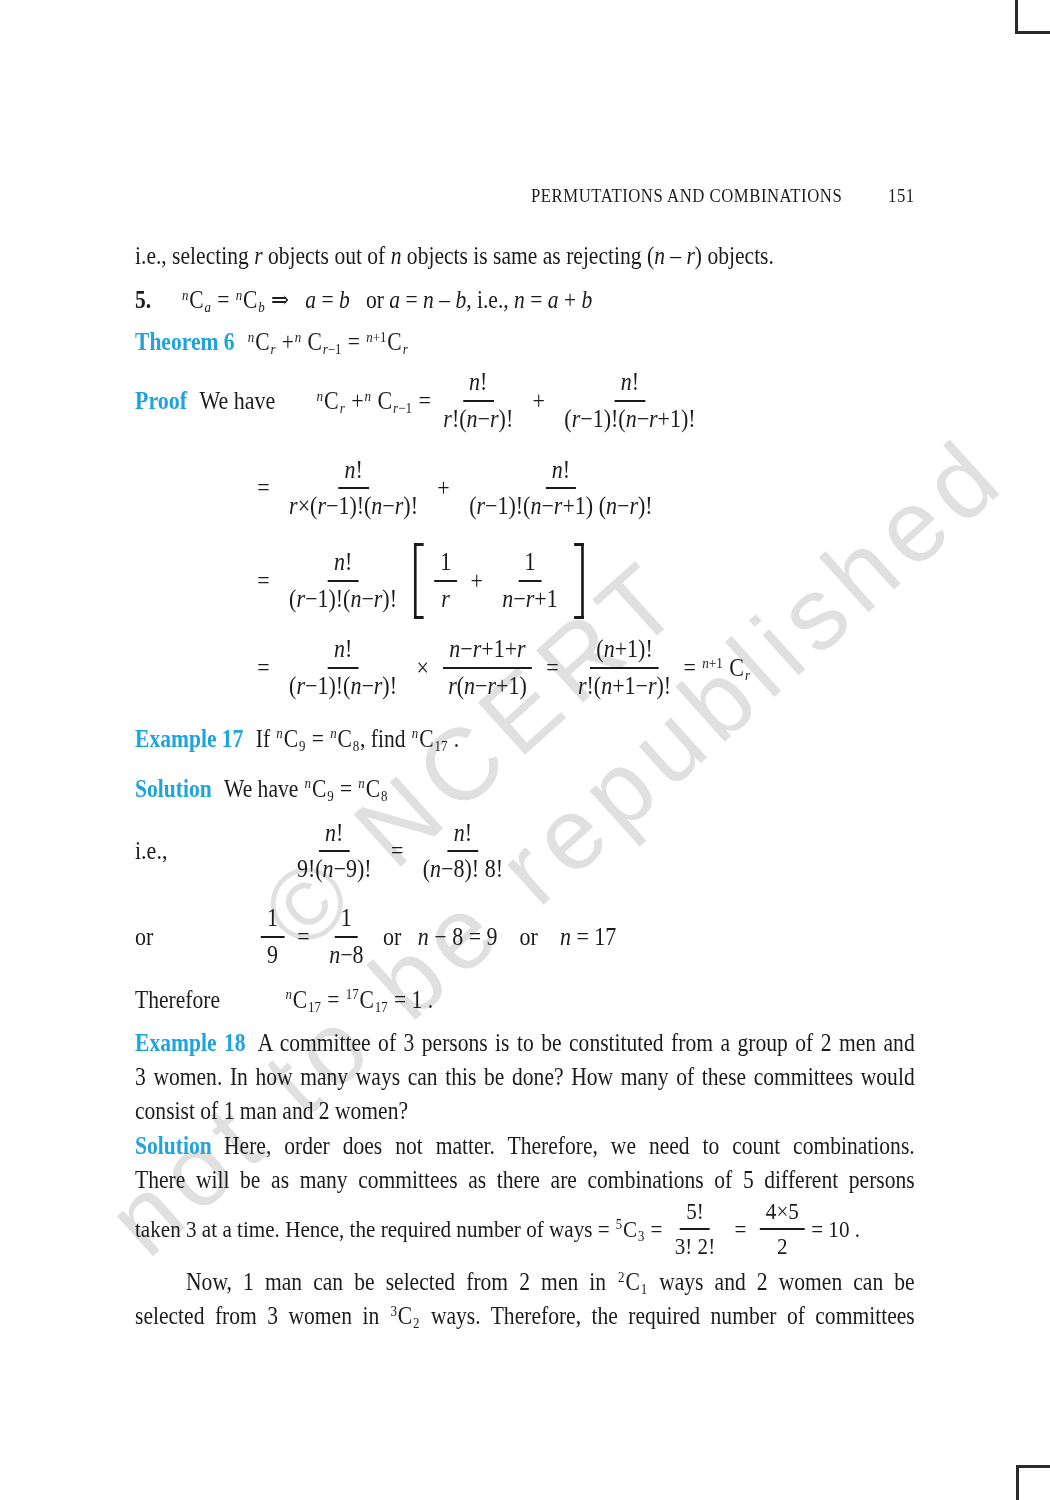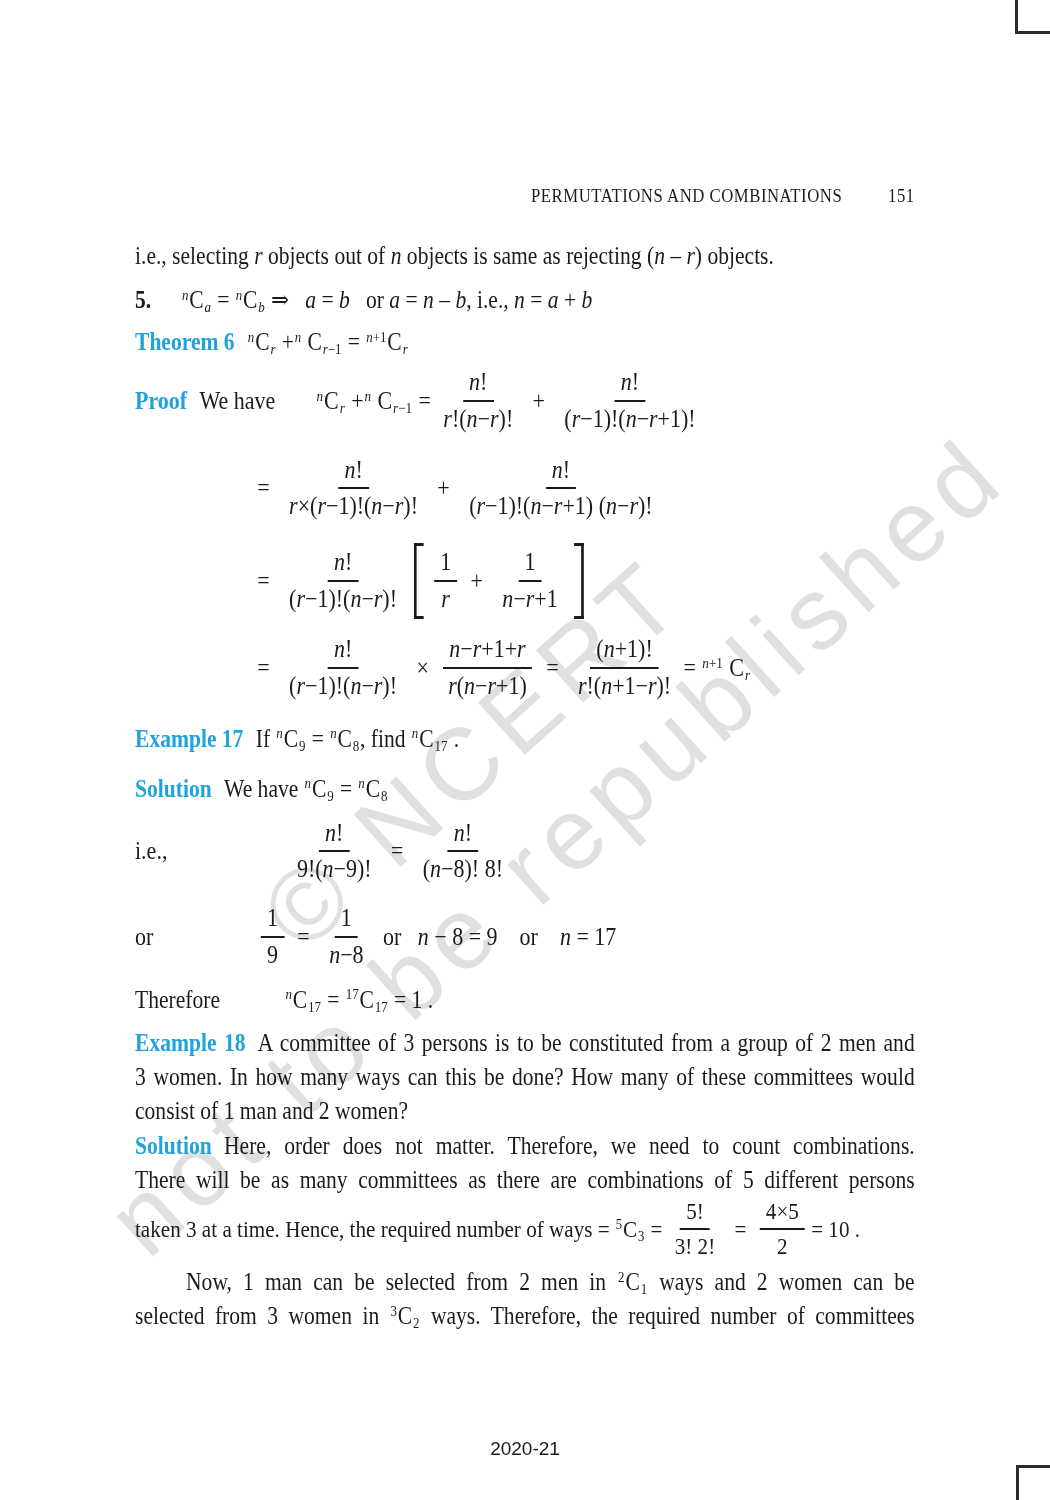--- a/index.html
+++ b/index.html
@@ -242,17 +242,14 @@
       <span>= 10 .</span>
     </div>
 
     <div class="b-close">
       <div class="jline indent1">Now, 1 man can be selected from 2 men in <sup>2</sup>C<sub>1</sub> ways and 2 women can be</div>
       <div class="jline">selected from 3 women in <sup>3</sup>C<sub>2</sub> ways. Therefore, the required number of committees</div>
     </div>
 
   </div>
 
-  <div class="footer">
-    <span>2020-21</span>
-  </div>
 
 </div>
 
 </body></html>

